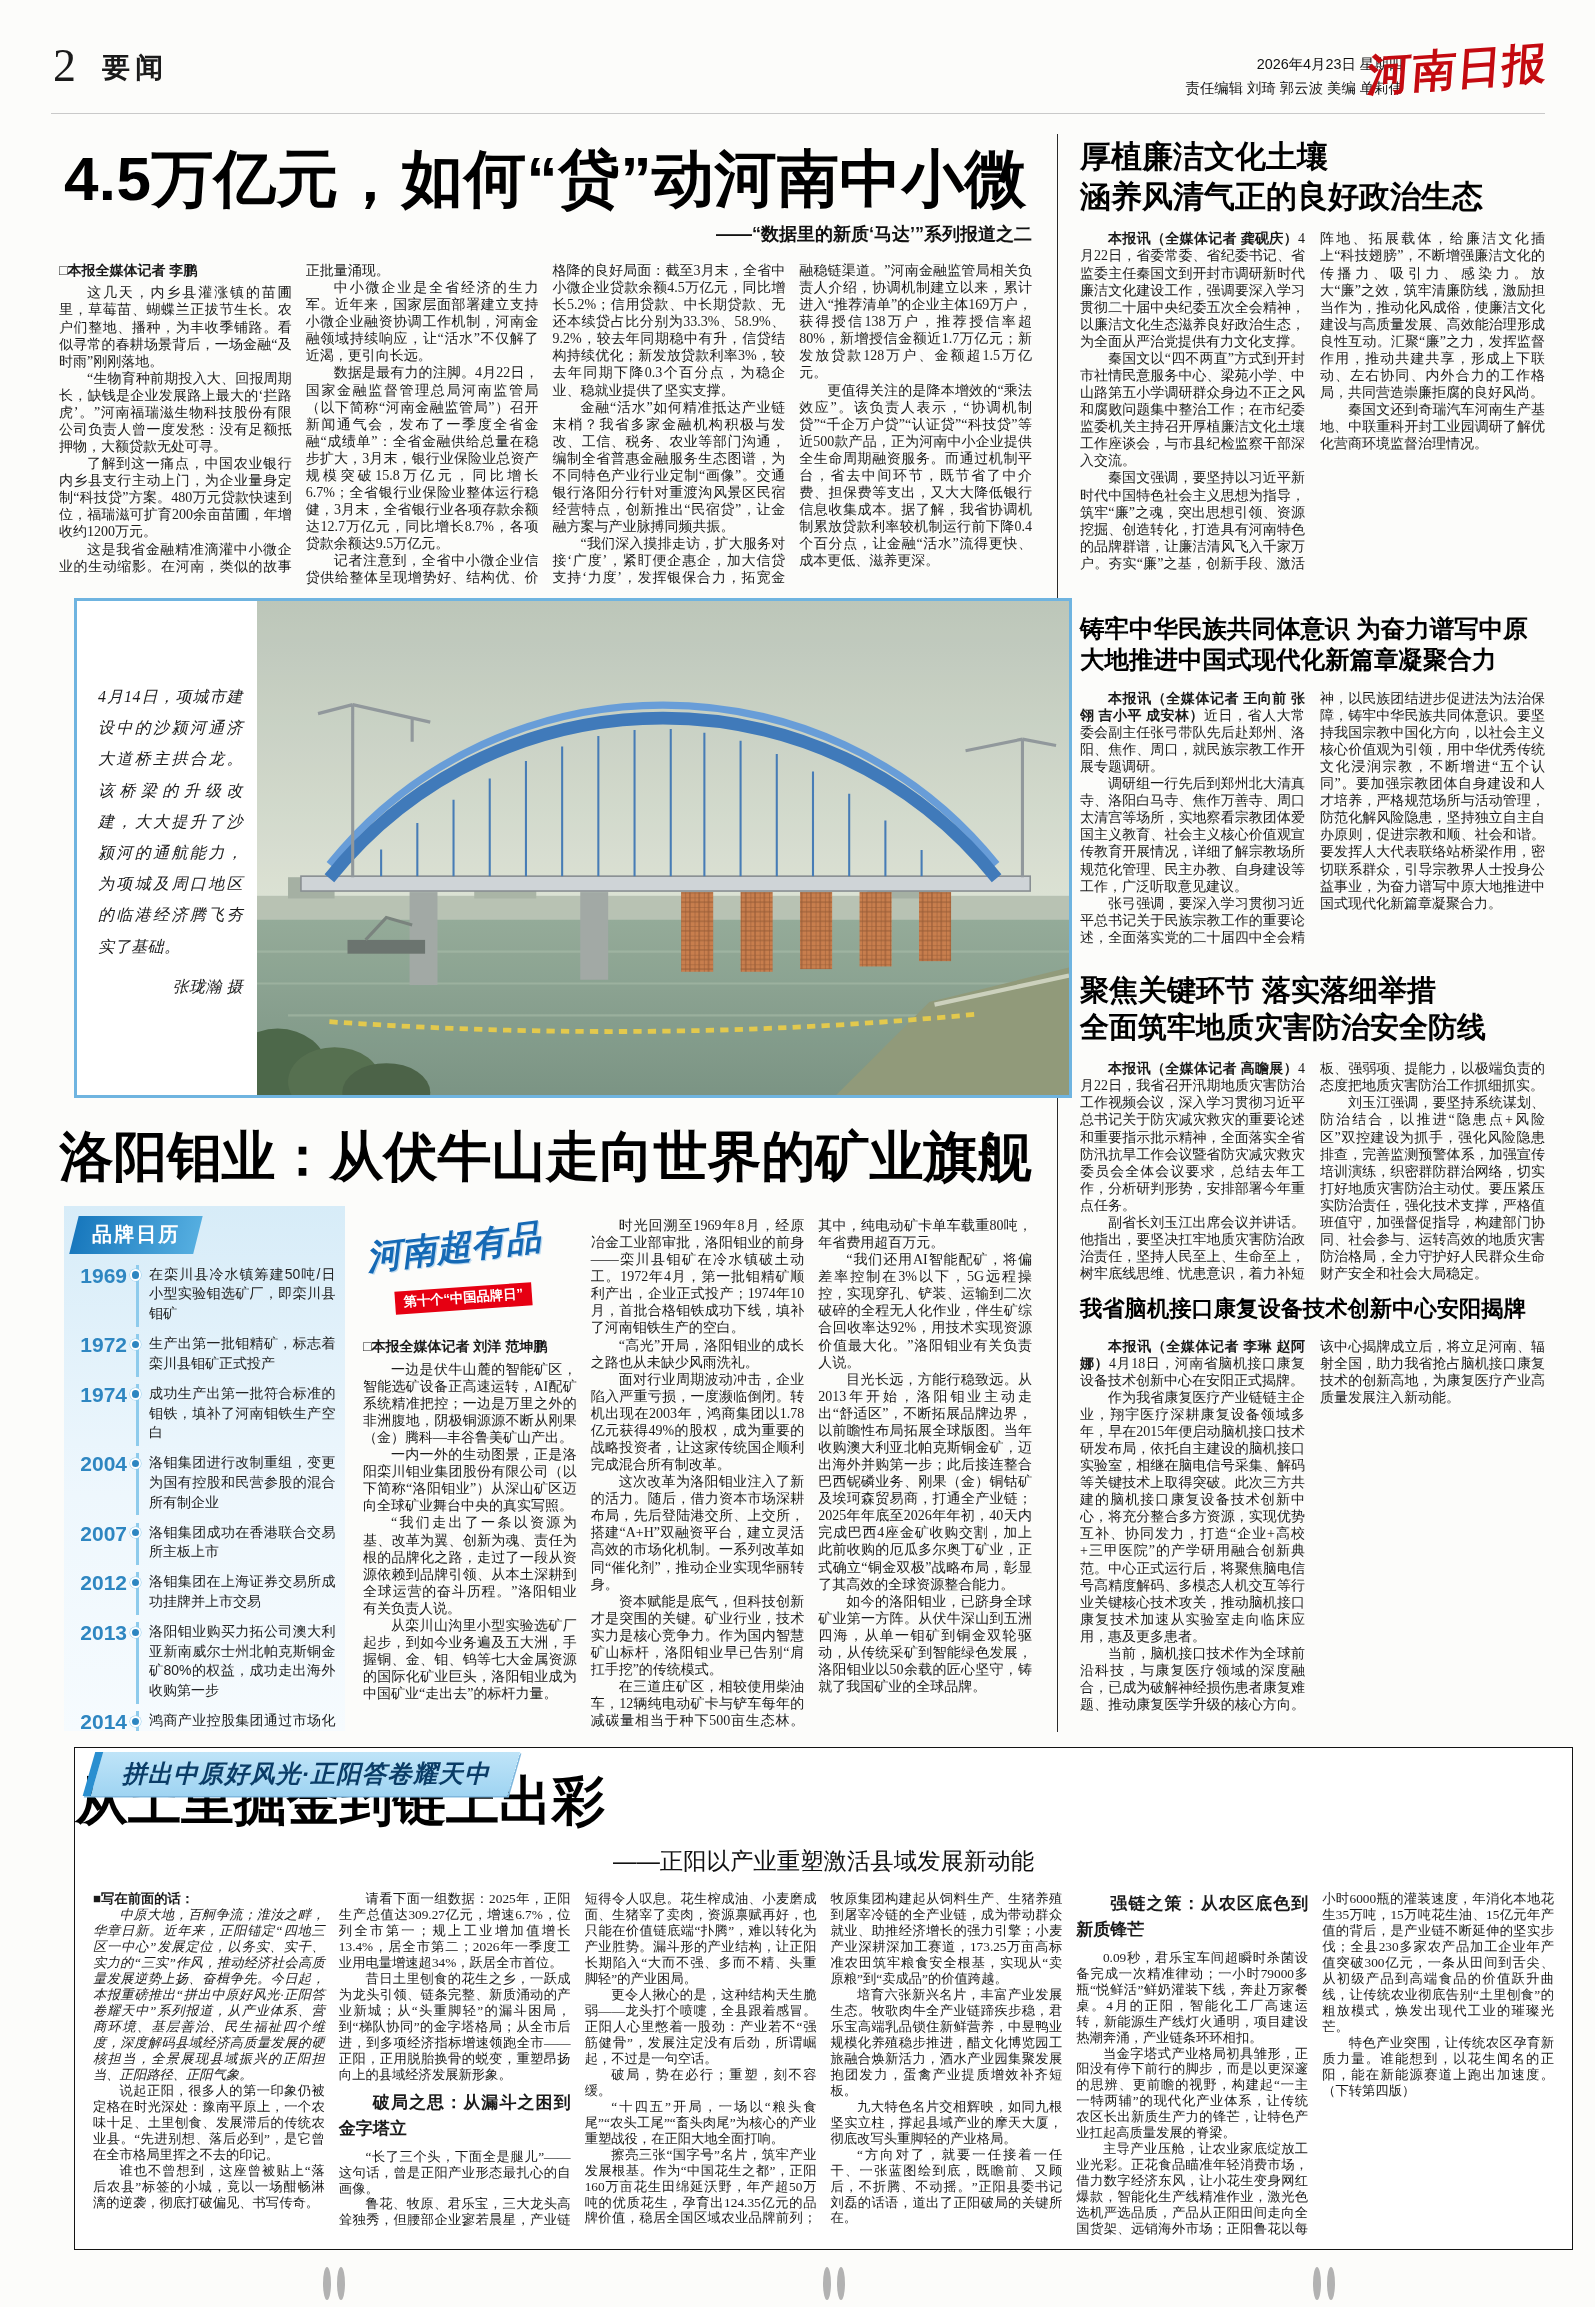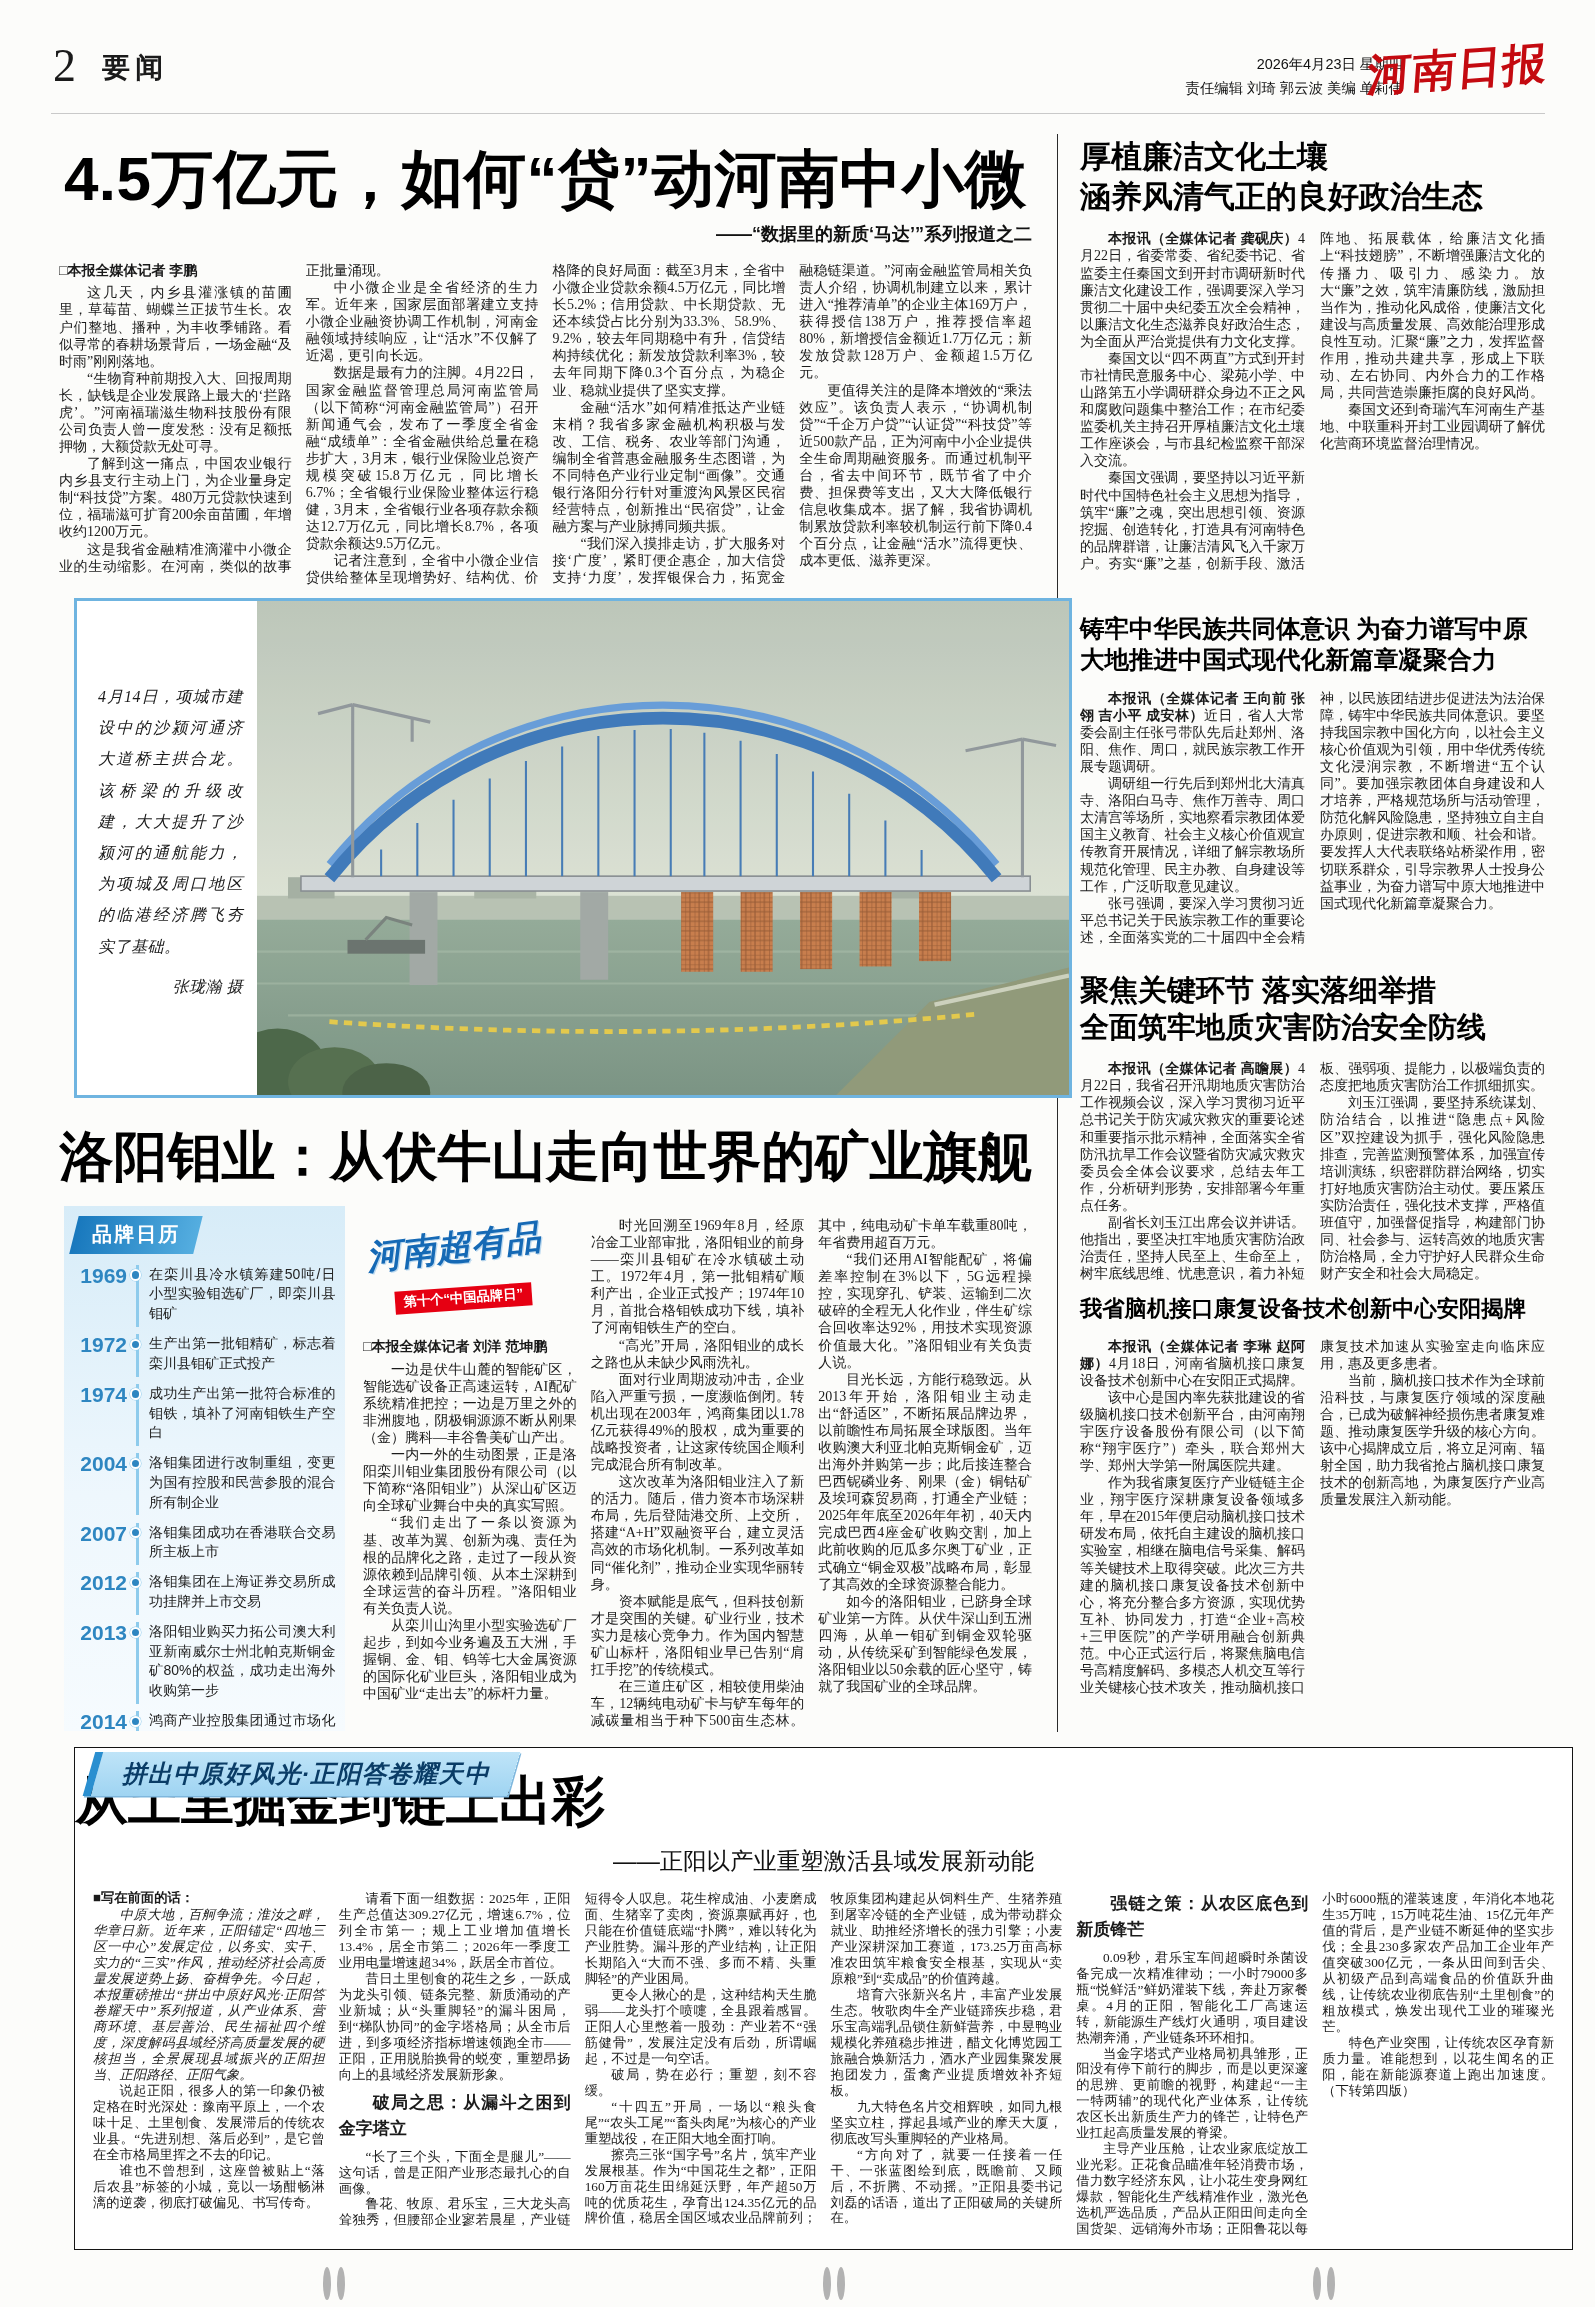--- a/index.html
+++ b/index.html
@@ -48,21 +48,21 @@
   .r3 h2{font-size:29px;}
   .r4 h2{font-size:22.3px;white-space:nowrap;}
   .vdivider{width:1.1px;background:#2a2a2a;}
   
   .bottom-box{border:1.6px solid #141414;background:#fff;}
   .bot-banner{position:absolute;left:14px;top:4.3px;background:linear-gradient(180deg,#bfe4f8,#9fd4f2);border-left:8.5px solid #2a8fd0;transform:skewX(-16deg);padding:5.3px 24.5px;box-shadow:1.6px 1.6px 0 #7fb7dd;}
   .bot-banner span{display:inline-block;transform:skewX(16deg);font-family:"Liberation Sans",sans-serif;font-weight:900;font-style:italic;font-size:24.5px;color:#0a3c66;letter-spacing:1.1px;white-space:nowrap;}
   .bot-head{font-family:"Liberation Sans",sans-serif;font-weight:900;font-size:53px;text-align:left;margin-top:18px;color:#000;}
   .bot-sub{font-family:"Liberation Sans",sans-serif;font-size:23.4px;text-align:center;margin-top:7.4px;color:#111;}
   .intro-block{break-inside:avoid;font-style:italic;}
-  .intro-label{font-weight:bold;text-indent:0 !important;font-style:normal;font-family:Liberation Mono, monospace;}
+  .intro-label{font-weight:bold;text-indent:0 !important;font-style:normal;font-family:Liberation Serif, serif;}
   .subhead{font-family:"Liberation Sans",sans-serif;font-weight:900;font-size:17px;line-height:1.5;margin:7.4px 0 !important;}
   
   .fold-pair{display:flex;gap:6.4px;}
   .fold-pair i{display:block;width:8px;height:33px;background:#b2b2b2;border-radius:50%;}
 </style>
 </head>
 <body>
 
 <div class="page" style="position:absolute;inset:0;">
 
@@ -250,21 +250,20 @@
       <p><b>本报讯（全媒体记者 高瞻展）</b><span>4月22日，我省召开汛期地质灾害防治工作视频会议，深入学习贯彻习近平总书记关于防灾减灾救灾的重要论述和重要指示批示精神，全面落实全省防汛抗旱工作会议暨省防灾减灾救灾委员会全体会议要求，总结去年工作，分析研判形势，安排部署今年重点任务。</span></p>
       <p>副省长刘玉江出席会议并讲话。他指出，要坚决扛牢地质灾害防治政治责任，坚持人民至上、生命至上，树牢底线思维、忧患意识，着力补短板、强弱项、提能力，以极端负责的态度把地质灾害防治工作抓细抓实。</p>
       <p>刘玉江强调，要坚持系统谋划、防治结合，以推进“隐患点+风险区”双控建设为抓手，强化风险隐患排查，完善监测预警体系，加强宣传培训演练，织密群防群治网络，切实打好地质灾害防治主动仗。要压紧压实防治责任，强化技术支撑，严格值班值守，加强督促指导，构建部门协同、社会参与、运转高效的地质灾害防治格局，全力守护好人民群众生命财产安全和社会大局稳定。</p>
     </div>
   </div>
 
   <div class="r-art r4 abs" style="left:1080px;top:1295px;width:465px;height:436px;">
     <h2><span>我省脑机接口康复设备技术创新中心安阳揭牌</span></h2>
     <div class="bodytext cols2" style="height:388px;">
       <p><b>本报讯（全媒体记者 李琳 赵阿娜）</b><span>4月18日，河南省脑机接口康复设备技术创新中心在安阳正式揭牌。</span></p>
-      <p>该中心是国内率先获批建设的省级脑机接口技术创新平台，由河南翔宇医疗设备股份有限公司（以下简称“翔宇医疗”）牵头，联合郑州大学、郑州大学第一附属医院共建。</p>
       <p>作为我省康复医疗产业链链主企业，翔宇医疗深耕康复设备领域多年，早在2015年便启动脑机接口技术研发布局，依托自主建设的脑机接口实验室，相继在脑电信号采集、解码等关键技术上取得突破。此次三方共建的脑机接口康复设备技术创新中心，将充分整合多方资源，实现优势互补、协同发力，打造“企业+高校+三甲医院”的产学研用融合创新典范。中心正式运行后，将聚焦脑电信号高精度解码、多模态人机交互等行业关键核心技术攻关，推动脑机接口康复技术加速从实验室走向临床应用，惠及更多患者。</p>
       <p>当前，脑机接口技术作为全球前沿科技，与康复医疗领域的深度融合，已成为破解神经损伤患者康复难题、推动康复医学升级的核心方向。该中心揭牌成立后，将立足河南、辐射全国，助力我省抢占脑机接口康复技术的创新高地，为康复医疗产业高质量发展注入新动能。</p>
     </div>
   </div>
 
   <div class="bottom-box abs" style="left:74px;top:1747px;width:1497px;height:501px;">
     <div class="bot-banner"><span>拼出中原好风光·正阳答卷耀天中</span></div>
     <div class="bot-head">从土里掘金到链上出彩</div>
     <div class="bot-sub">——正阳以产业重塑激活县域发展新动能</div>
     <div class="bodytext cols6" style="margin:14px 18px 0 18px;height:350px;">

